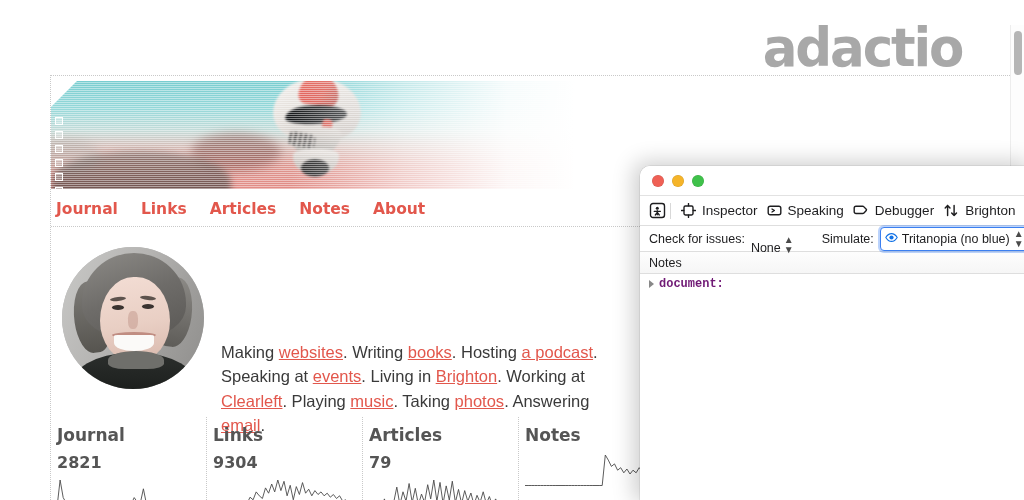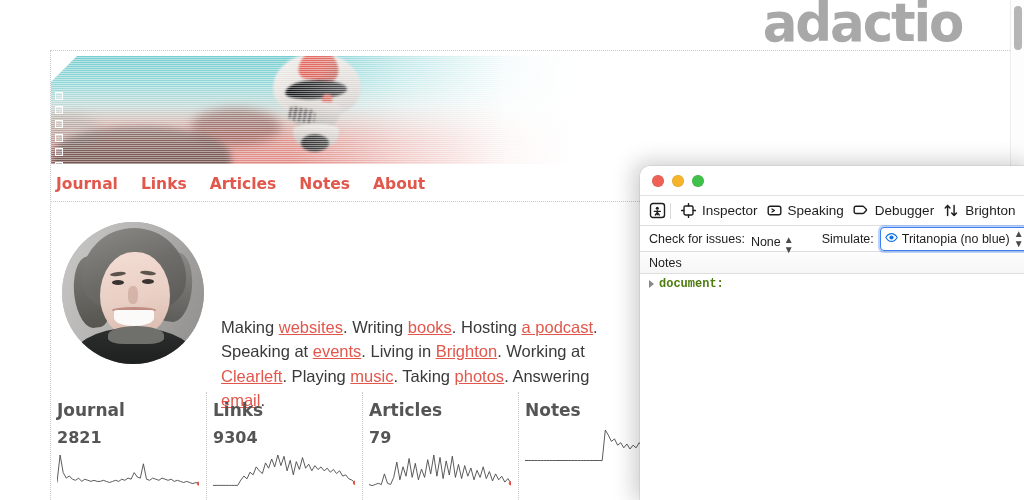--- a/index.html
+++ b/index.html
@@ -5,21 +5,21 @@
   * { box-sizing: border-box; }
   html, body { margin:0; padding:0; }
   body {
     width:1024px; height:500px; overflow:hidden;
     background:#ffffff;
     font-family:"Liberation Sans", sans-serif;
     position:relative;
   }
 
   
-  #page { position:absolute; inset:0; background:#fff; overflow:hidden; }
+  #page { position:absolute; inset:0; background:#fff; overflow:hidden;margin-top:25px; }
 
   
   .brand-row {
     position:absolute; left:50px; top:0; right:14px; height:50px;
   }
   .brand {
     position:absolute; right:48px; top:-4px;
     font-family:"DejaVu Sans", sans-serif;
     font-weight:700; font-size:54px; letter-spacing:-2px;
     color:#a8a8a8; line-height:54px;
@@ -267,21 +267,21 @@
   }
   .dt-ico{ display:inline-flex; align-items:center; }
 
   .dt-subbar{
     height:26px; display:flex; align-items:center; gap:6px;
     padding-left:9px; font-size:12.5px; color:#1d1d1f;
     border-bottom:.5px solid #dedede; background:#ffffff;
     white-space:nowrap;
   }
   .mini-select{
-    display:inline-flex; align-items:flex-start; gap:3px;
+    display:inline-flex; align-items:flex-end; gap:3px;
     font-size:12.5px; color:#1d1d1f;margin-top:12px;
   }
   .stepper{ font-size:10px; line-height:10px; display:inline-block; color:#4a4a4a; }
   .vsep{ width:1px; height:15px; background:#d8d8d8; margin:0 8px; }
   .sim-select{
     display:inline-flex; align-items:center; gap:4px;
     border:1px solid #3b7ff0; border-radius:4px;
     box-shadow:0 0 0 2px rgba(60,130,246,.35);
     padding:1px 4px 1px 4px; background:#fff;
     font-size:12.5px; color:#1d1d1f;
@@ -297,21 +297,21 @@
     height:20px; display:flex; align-items:center; padding-left:9px; gap:5px;
     background:#ffffff;
   }
   .tri{
     width:0;height:0;border-left:5px solid #888;
     border-top:4px solid transparent;border-bottom:4px solid transparent;
     display:inline-block;
   }
   .dt-row .node{
     font-family:"Liberation Mono","DejaVu Sans Mono",monospace;
-    font-size:12px; color:#4d7c0f; font-weight:700;
+    font-size:12px; color:#701a75; font-weight:700;
   }
   .dt-body{ background:#ffffff; height:100%; }
 </style>
 </head>
 <body>
 
 <div id="page">
 
   <div class="brand-row">
     <div class="brand">adactio</div>

